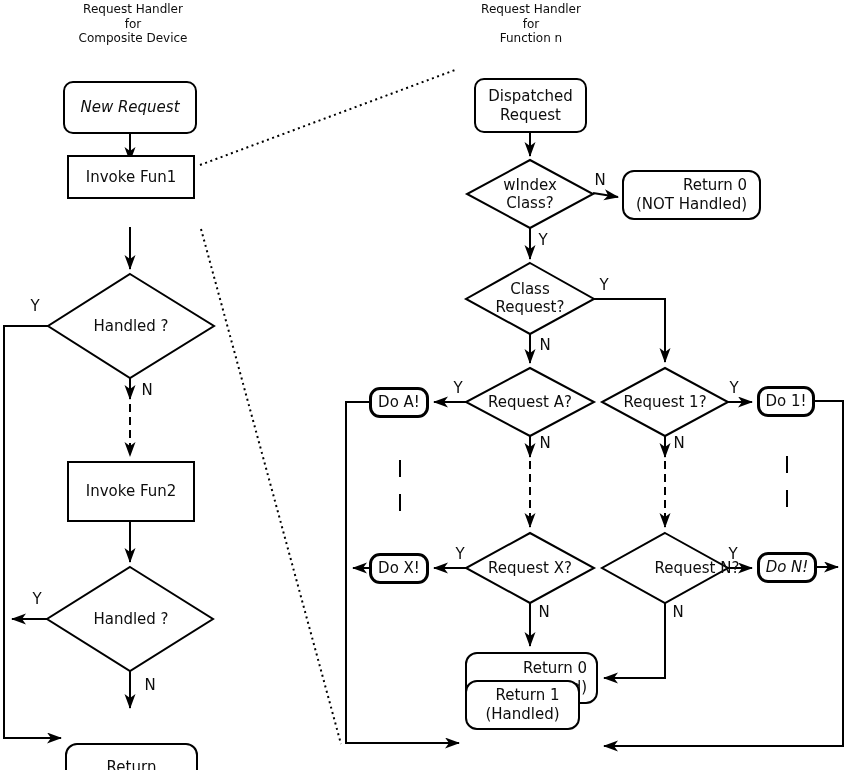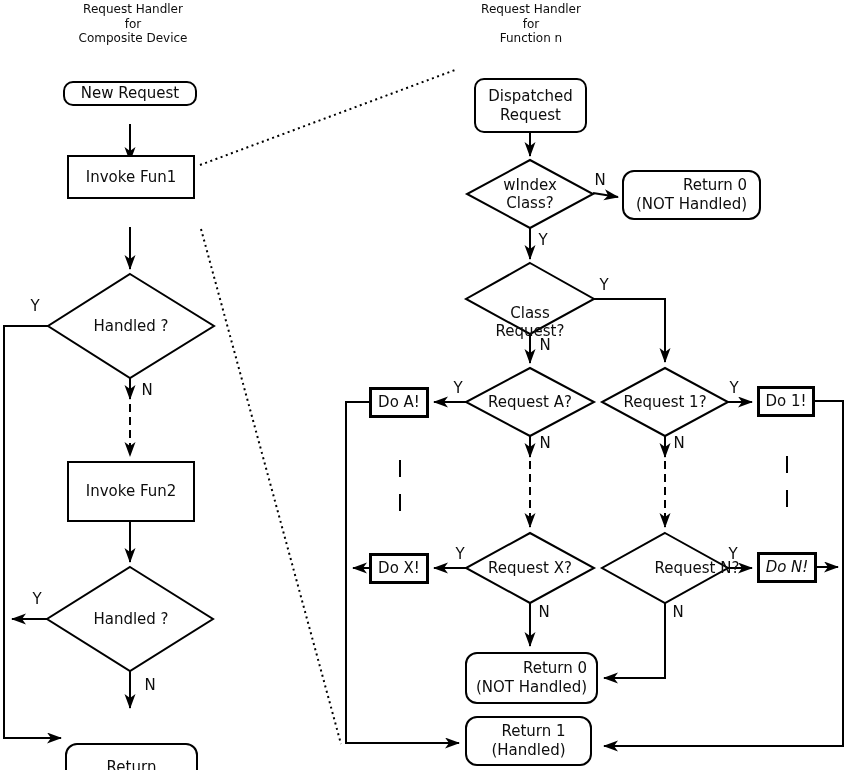--- a/index.html
+++ b/index.html
@@ -9,21 +9,21 @@
     overflow:hidden;
   }
   svg.wires{position:absolute;left:0;top:0;}
   .node{
     position:absolute;display:flex;align-items:center;justify-content:center;
     text-align:center;border:2px solid #000;background:#fff;
     font-size:15px;line-height:1.25;white-space:pre-line;box-sizing:border-box;
   }
   .r10{border-radius:10px;}
   .r12{border-radius:12px;text-align:right;}
-  .thick{border-width:3px;}
+  .thick{border-width:3px;border-radius:11px;}
   .dtext{
     position:absolute;transform:translate(-50%,-50%);text-align:center;
     font-size:15px;line-height:1.2;white-space:pre-line;
   }
   .yn{
     position:absolute;transform:translate(-50%,-50%);
     font-size:15px;
   }
   .title{
     position:absolute;text-align:center;font-size:12px;line-height:1.22;
@@ -99,46 +99,46 @@
     </g>
   </svg>
 
   <div class="title" style="left:33px;top:2px;width:200px;">Request Handler
 for
 Composite Device</div>
   <div class="title" style="left:431px;top:2px;width:200px;">Request Handler
 for
 Function n</div>
 
-  <div class="node r10" style="left:63px;top:81px;width:134px;height:25px;">New Request</div>
+  <div class="node r10" style="left:63px;top:81px;width:134px;height:53px;font-style:italic;">New Request</div>
   <div class="node" style="left:67px;top:155px;width:128px;height:44px;">Invoke Fun1</div>
   <div class="dtext" style="left:131px;top:326px;">Handled ?</div>
   <div class="node" style="left:67px;top:461px;width:128px;height:61px;">Invoke Fun2</div>
   <div class="dtext" style="left:131px;top:619px;">Handled ?</div>
   <div class="node r12" style="left:65px;top:743px;width:133px;height:49px;">Return</div>
 
   <div class="node r10" style="left:474px;top:78px;width:113px;height:55px;">Dispatched
 Request</div>
   <div class="dtext" style="left:530px;top:194px;">wIndex
 Class?</div>
   <div class="node r12" style="left:622px;top:170px;width:139px;height:50px;">Return 0
 (NOT Handled)</div>
-  <div class="dtext" style="left:530px;top:298px;margin-top:24px;">Class
+  <div class="dtext" style="left:530px;top:298px;">Class
 Request?</div>
   <div class="dtext" style="left:530px;top:402px;">Request A?</div>
   <div class="dtext" style="left:665px;top:402px;">Request 1?</div>
   <div class="node thick" style="left:369px;top:387px;width:60px;height:31px;">Do A!</div>
   <div class="node thick" style="left:757px;top:386px;width:58px;height:31px;">Do 1!</div>
   <div class="dtext" style="left:530px;top:568px;">Request X?</div>
   <div class="dtext" style="left:697px;top:568px;">Request N?</div>
   <div class="node thick" style="left:369px;top:553px;width:60px;height:31px;">Do X!</div>
   <div class="node thick" style="left:757px;top:552px;width:60px;height:31px;font-style:italic;">Do N!</div>
   <div class="node r12" style="left:465px;top:652px;width:133px;height:52px;">Return 0
 (NOT Handled)</div>
-  <div class="node r12" style="left:465px;top:716px;width:127px;height:50px;">Return 1
+  <div class="node r12" style="left:465px;top:680px;width:115px;height:50px;">Return 1
 (Handled)</div>
 
   <div class="yn" style="left:35px;top:306px;">Y</div>
   <div class="yn" style="left:147px;top:390px;">N</div>
   <div class="yn" style="left:37px;top:599px;">Y</div>
   <div class="yn" style="left:150px;top:685px;">N</div>
   <div class="yn" style="left:600px;top:180px;">N</div>
   <div class="yn" style="left:543px;top:240px;">Y</div>
   <div class="yn" style="left:604px;top:285px;">Y</div>
   <div class="yn" style="left:545px;top:345px;">N</div>

